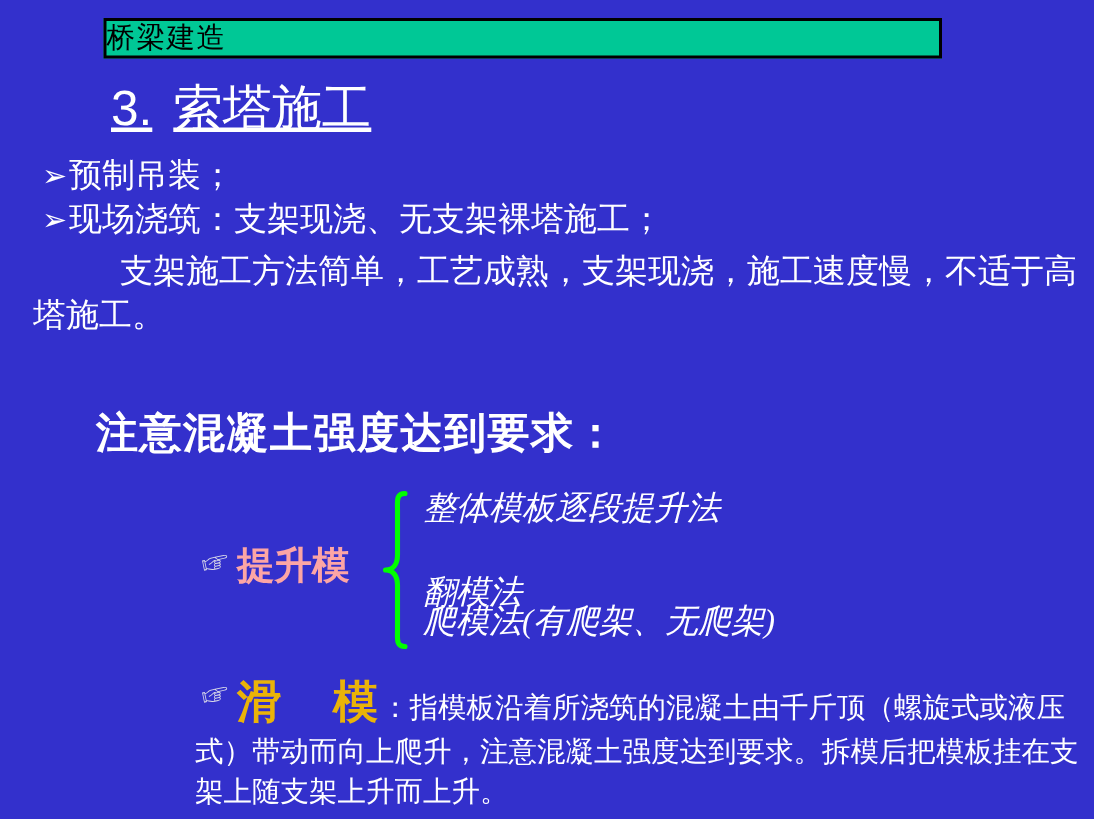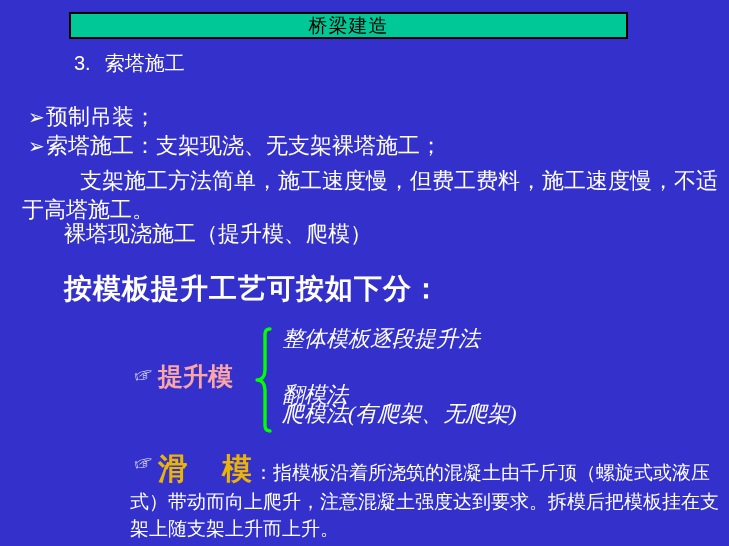--- a/index.html
+++ b/index.html
@@ -29,40 +29,40 @@
     position: absolute;
     left: 69px;
     top: 12px;
     width: 559px;
     height: 27px;
     background: #00c896;
     border: 2px solid #000000;
     box-sizing: border-box;
     display: flex;
     align-items: center;
-    justify-content: center;
   }
   .banner-title {
     color: #000000;
     font-size: 19px;
     line-height: 1;
     letter-spacing: 1px;
     font-family: "DejaVu Serif", "Liberation Serif", serif;
   }
 
   
   .section-heading {
     position: absolute;
     left: 74px;
     top: 50px;
-    font-size: 20px;
+    font-size: 33px;
     font-weight: normal;
     color: #ffffff;
     white-space: nowrap;
     font-family: "Liberation Sans", "DejaVu Sans", sans-serif;
+    text-decoration: underline;
   }
   .section-heading .num { margin-right: 14px; }
 
   
   .bullet-line {
     position: absolute;
     left: 28px;
     font-size: 22px;
     line-height: 1.15;
     white-space: nowrap;
@@ -208,28 +208,27 @@
 
   <div class="section-heading">
     <span class="num">3.</span><span>索塔施工</span>
   </div>
 
   <div class="bullet-line" id="bullet-1">
     <span class="arrow">➢</span><span>预制吊装；</span>
   </div>
 
   <div class="bullet-line" id="bullet-2">
-    <span class="arrow">➢</span><span>索塔施工：支架现浇、无支架裸塔施工；</span>
-  </div>
-
-  <div class="para">支架施工方法简单，施工速度慢，但费工费料，施工速度慢，不适于高塔施工。</div>
-
-  <div class="subline">裸塔现浇施工（提升模、爬模）</div>
-
-  <div class="big-heading">按模板提升工艺可按如下分：</div>
+    <span class="arrow">➢</span><span>现场浇筑：支架现浇、无支架裸塔施工；</span>
+  </div>
+
+  <div class="para">支架施工方法简单，工艺成熟，支架现浇，施工速度慢，不适于高塔施工。</div>
+
+
+  <div class="big-heading">注意混凝土强度达到要求：</div>
 
   <div class="brace-group">
 
     <span class="hand-icon">☞</span>
 
     <span class="group-label">提升模</span>
 
     <span class="brace">
       <svg width="20" height="108" viewBox="0 0 20 108" xmlns="http://www.w3.org/2000/svg">
         <path d="M16 3 C10 3, 11 8, 11 14 L11 44 C11 50, 8 54, 3 54 C8 54, 11 58, 11 64 L11 94 C11 100, 10 105, 16 105" fill="none" stroke="#00FF00" stroke-width="3.4" stroke-linecap="round" stroke-linejoin="round"></path>

